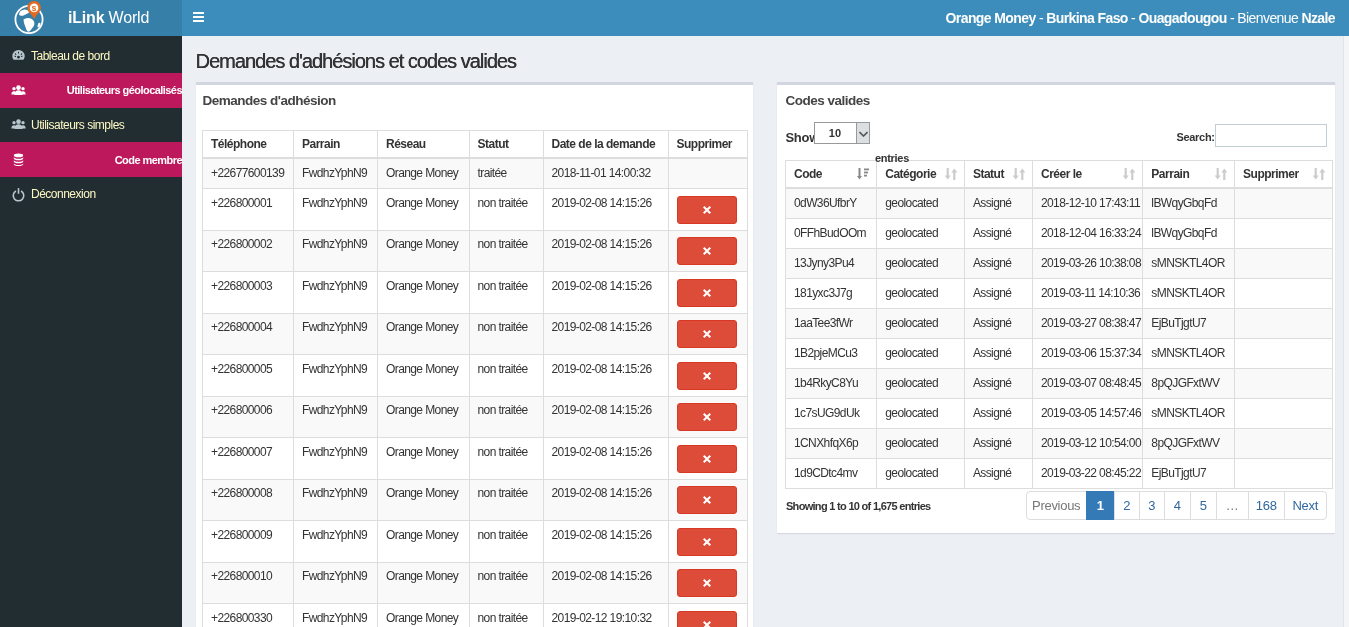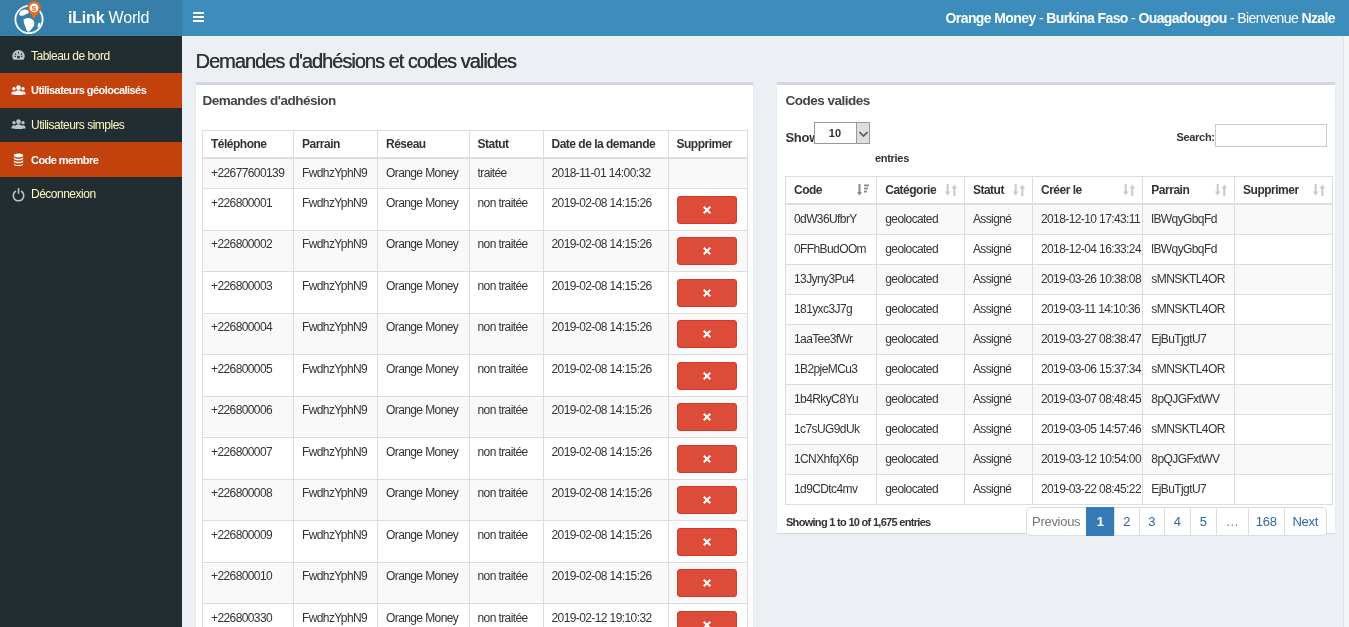--- a/index.html
+++ b/index.html
@@ -12,34 +12,34 @@
 .logo-text { position:absolute; left:68px; top:0; height:36px; line-height:36px; color:#fff; font-size:16px; letter-spacing:-0.2px; white-space:nowrap; }
 .logo-text b { font-weight:bold; }
 .burger { position:absolute; left:193px; top:12px; width:11px; height:10px; }
 .burger span { display:block; height:2px; background:#fff; margin-bottom:2.2px; }
 .navright { position:absolute; right:14px; top:0; height:52px; line-height:37px; color:#fff; font-size:14px; letter-spacing:-0.6px; white-space:nowrap; }
 .navright b { font-weight:bold; }
 
 .sidebar { position:absolute; left:0; top:36px; width:182px; height:591px; background:#222d32; z-index:20; }
 .menu { margin-top:2.5px; }
 .menu-item { height:34.6px; display:flex; align-items:center; color:#fef9c3; font-size:12px; letter-spacing:-0.5px; }
-.menu-item.active { background:#c2410c; color:#fff; font-weight:bold; font-size:11px; letter-spacing:-0.55px; }
+.menu-item.active { background:#be185d; color:#fff; font-weight:bold; font-size:11px; letter-spacing:-0.55px;justify-content:space-between; }
 .menu-item .mi { width:15px; height:15px; margin-left:10.5px; margin-right:5.5px; flex:none; }
 .menu-item .ml { margin-left:0; white-space:nowrap; }
 
 .content { position:absolute; left:182px; top:36px; width:1167px; height:591px; background:#ecf0f5; }
 h1.page-title { position:absolute; left:13.5px; top:14px; font-size:20px; font-weight:normal; color:#333; letter-spacing:-1px; text-shadow:0.3px 0 0 #333; }
 .box { position:absolute; background:#fff; border-top:3px solid #d2d6de; box-shadow:0 1px 1px rgba(0,0,0,0.1); }
 .box1 { left:13.5px; top:45.5px; width:557px; height:600px; padding:0 5.5px 0 6.5px; }
 .box2 { left:595.3px; top:45.5px; width:557.4px; height:451.5px; padding:0 8px 0 7.7px; }
 .box-title { font-size:13.5px; font-weight:bold; color:#444; letter-spacing:-0.5px; padding-top:8px; padding-left:0.5px; }
 
 table { border-collapse:collapse; table-layout:fixed; font-size:12px; letter-spacing:-0.6px; color:#333; }
 .t1 { margin-top:22.5px; width:544.5px; }
-.t2 { margin-top:16px; width:547px;padding-left:21px; }
+.t2 { margin-top:0; width:547px;padding-left:21px; }
 th { font-weight:bold; text-align:left; border:1px solid #ddd; border-bottom:2px solid #ddd; padding:0 8px; white-space:nowrap; letter-spacing:-0.5px; overflow:hidden; }
 td { border:1px solid #ddd; padding:0 8px; vertical-align:middle; white-space:nowrap; }
 .t1 th { height:27px; }
 .t1 tr.r1 td { height:31px; }
 .t1 tr.rb td { height:41.5px; vertical-align:top; padding-top:6.5px; }
 .t1 tbody tr:nth-child(odd) td { background:#f9f9f9; }
 .t2 th { height:28px; position:relative; }
 .t2 td { height:30px; }
 .t2 tbody tr:nth-child(odd) td { background:#f9f9f9; }
 .btn-del { display:block; width:60px; height:28px; background:#dd4b39; border:1px solid #d73925; border-radius:3px; position:relative; }

